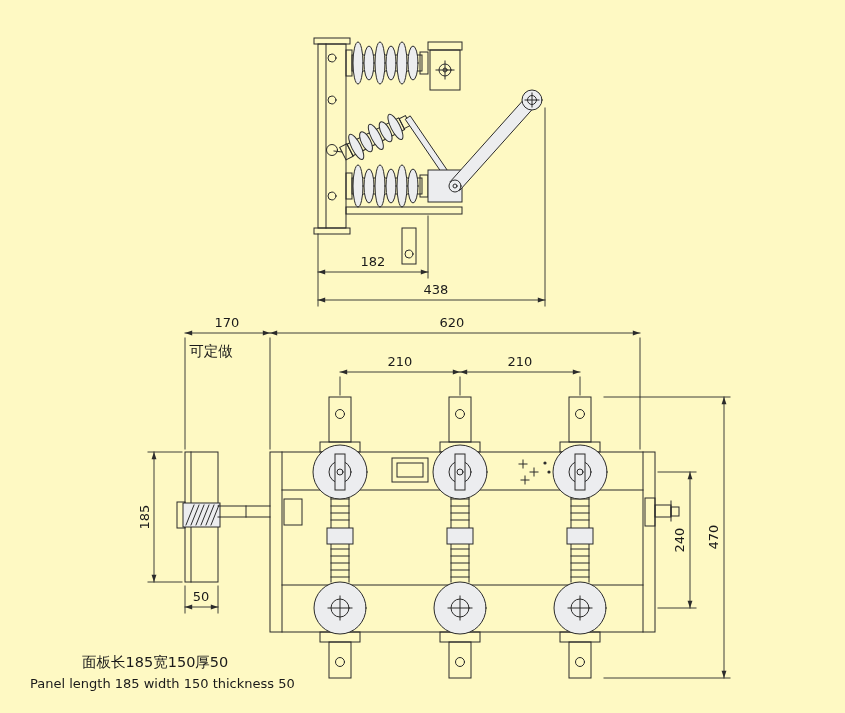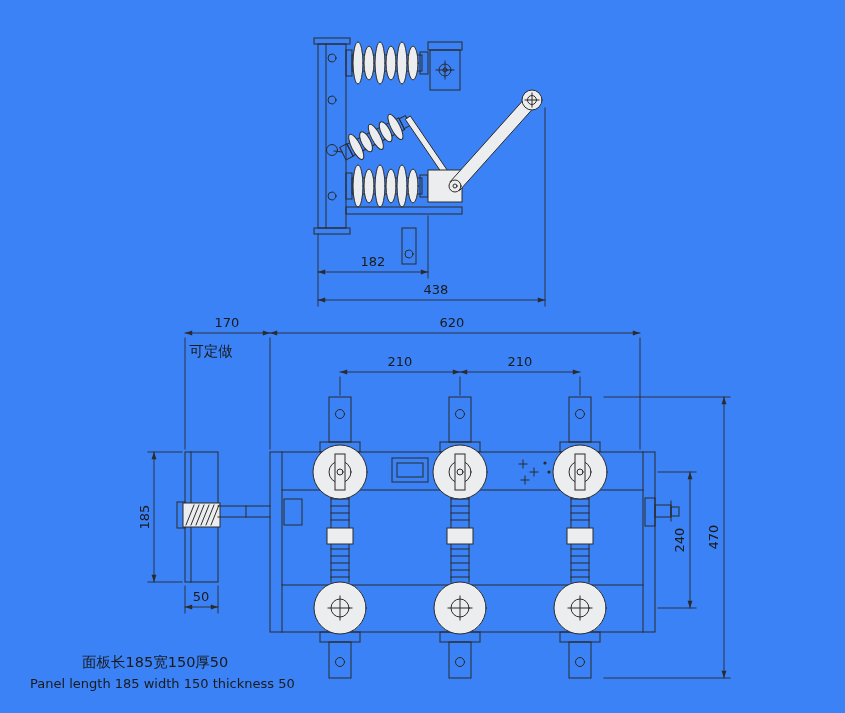--- a/index.html
+++ b/index.html
@@ -1,16 +1,16 @@
 <!DOCTYPE html>
 <html><head>
 <meta charset="utf-8">
 <style>
   html,body{margin:0;padding:0;background:#ecedef;}
-  .canvas{position:relative;width:845px;height:713px;background:#3b82f6;overflow:hidden;}
+  .canvas{position:relative;width:845px;height:713px;background:#fef9c3;overflow:hidden;}
   svg{position:absolute;left:0;top:0;}
   svg text{font-family:"DejaVu Sans","Liberation Sans",sans-serif;font-size:13px;fill:#1a1a1a;stroke:none;}
   svg text.cjk{font-size:14.5px;}
   .dim line{stroke-width:.9;}
 </style>
 </head>
 <body>
 
 <div class="canvas">
 <svg width="845" height="713" viewBox="0 0 845 713">

